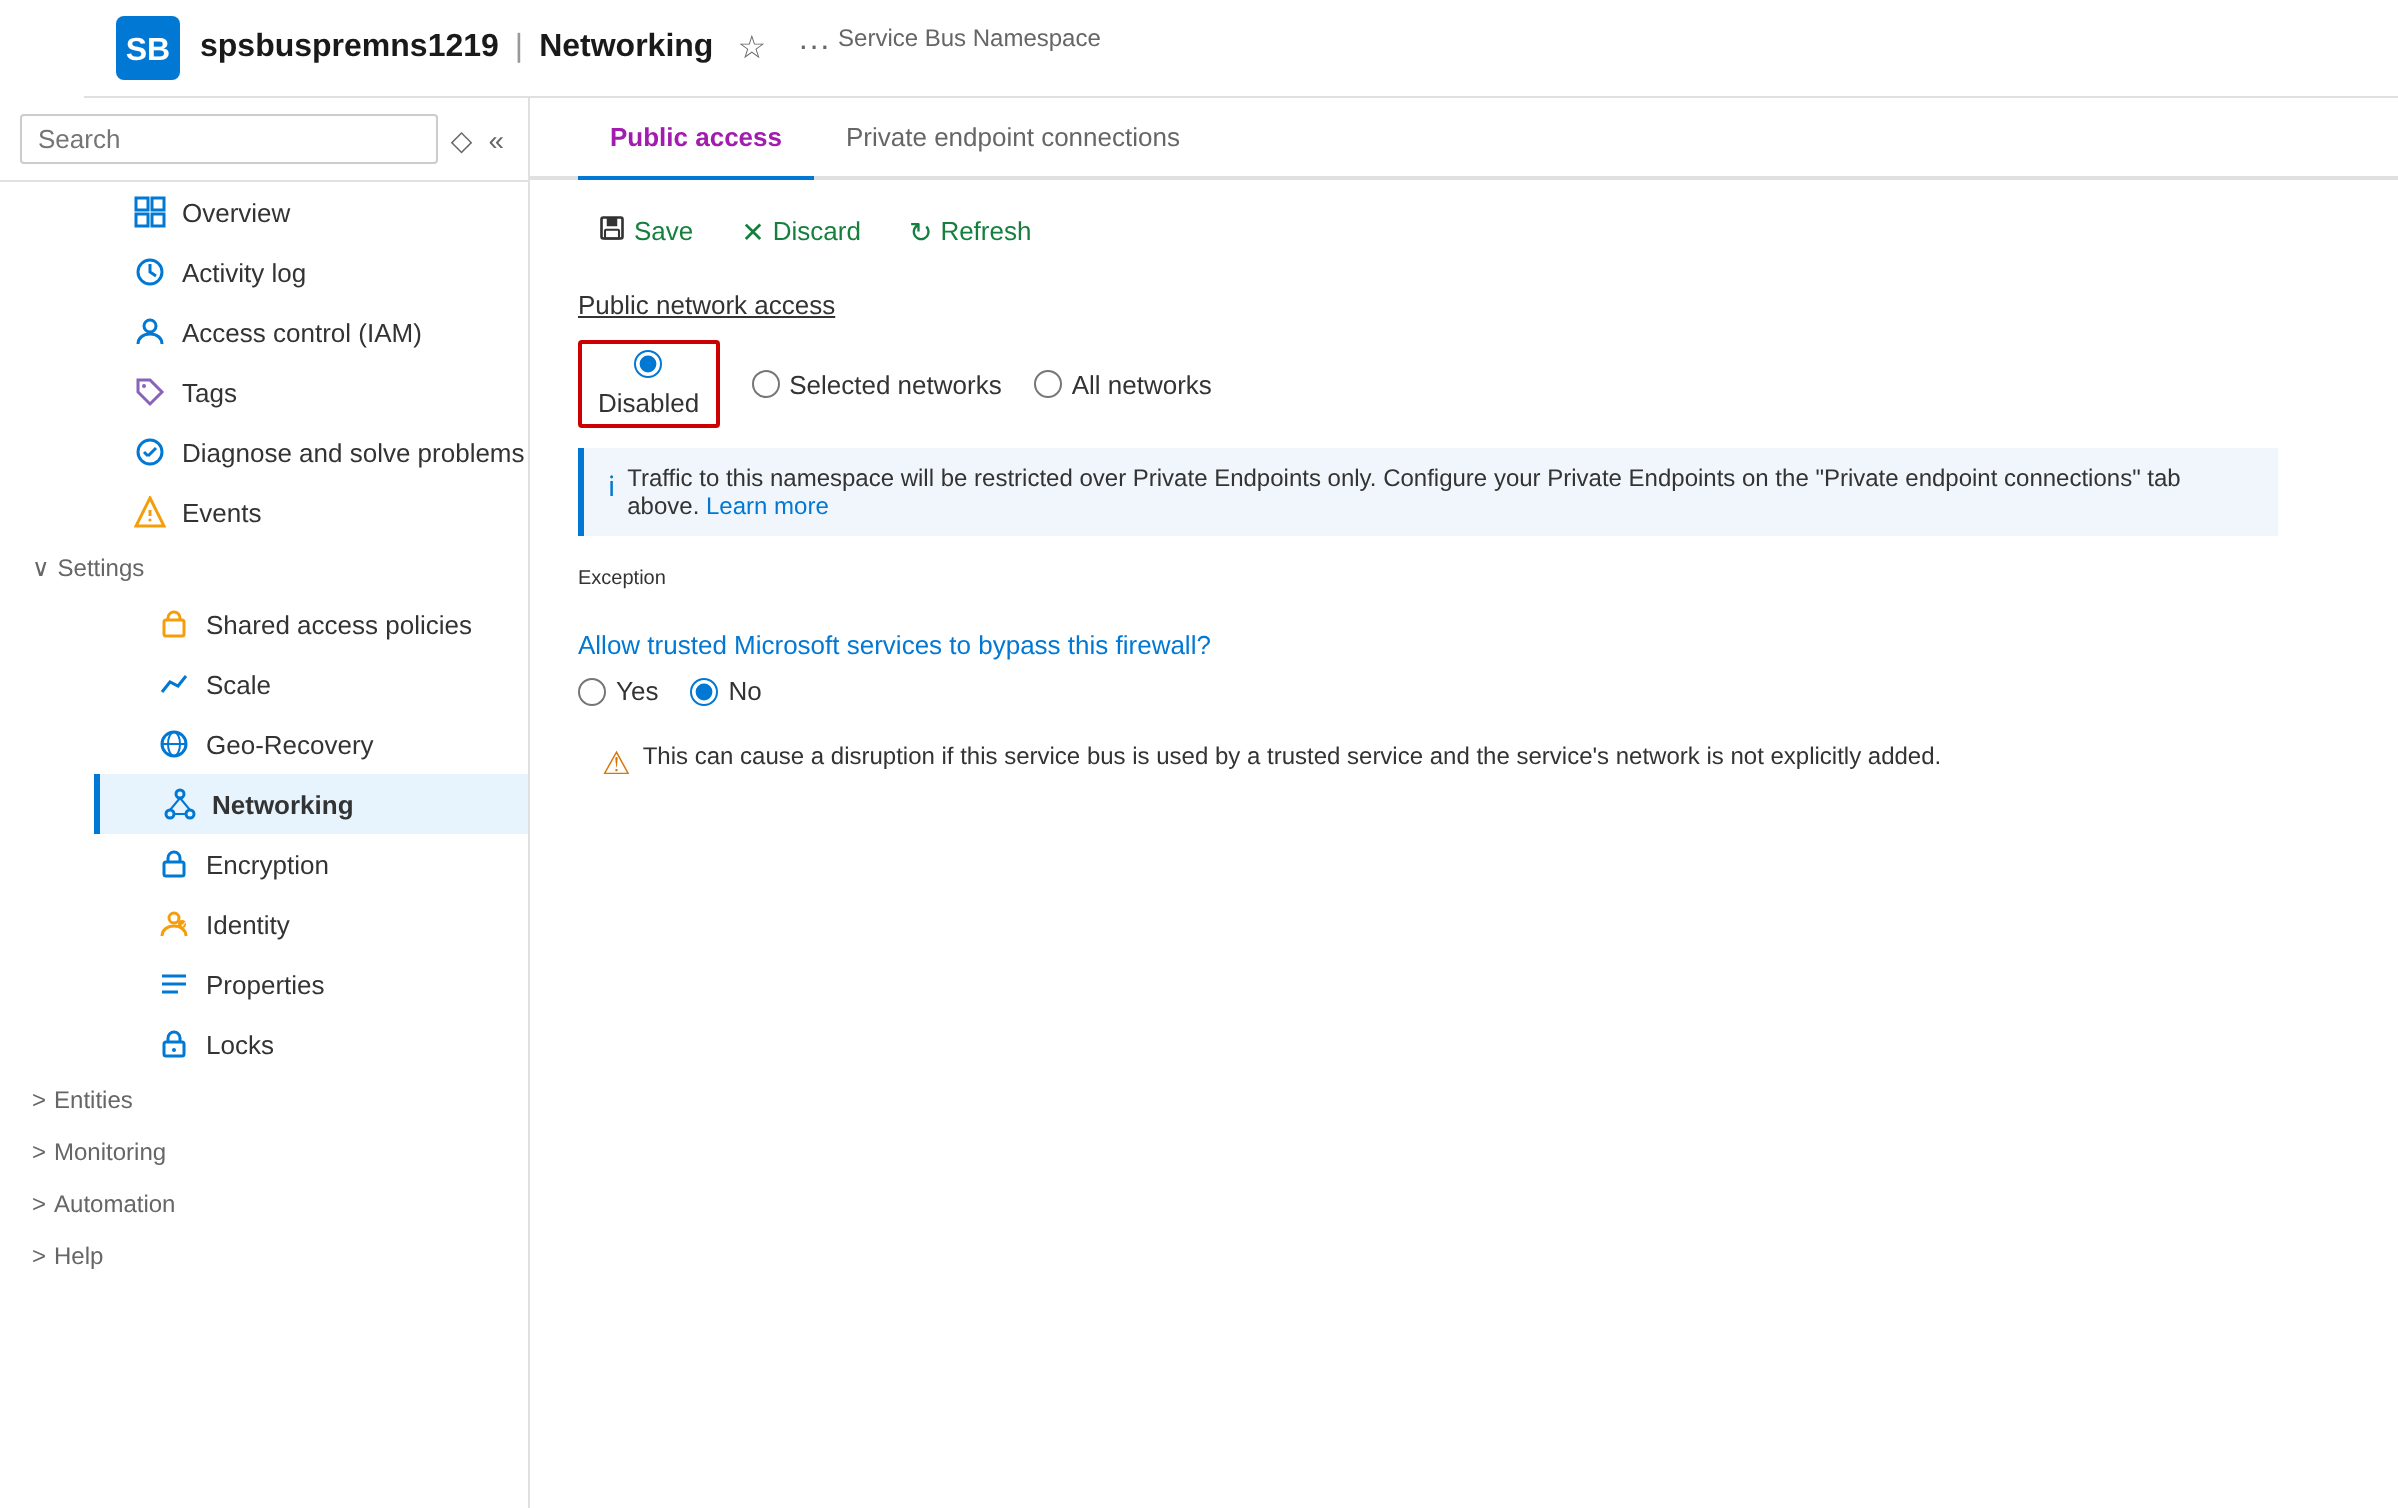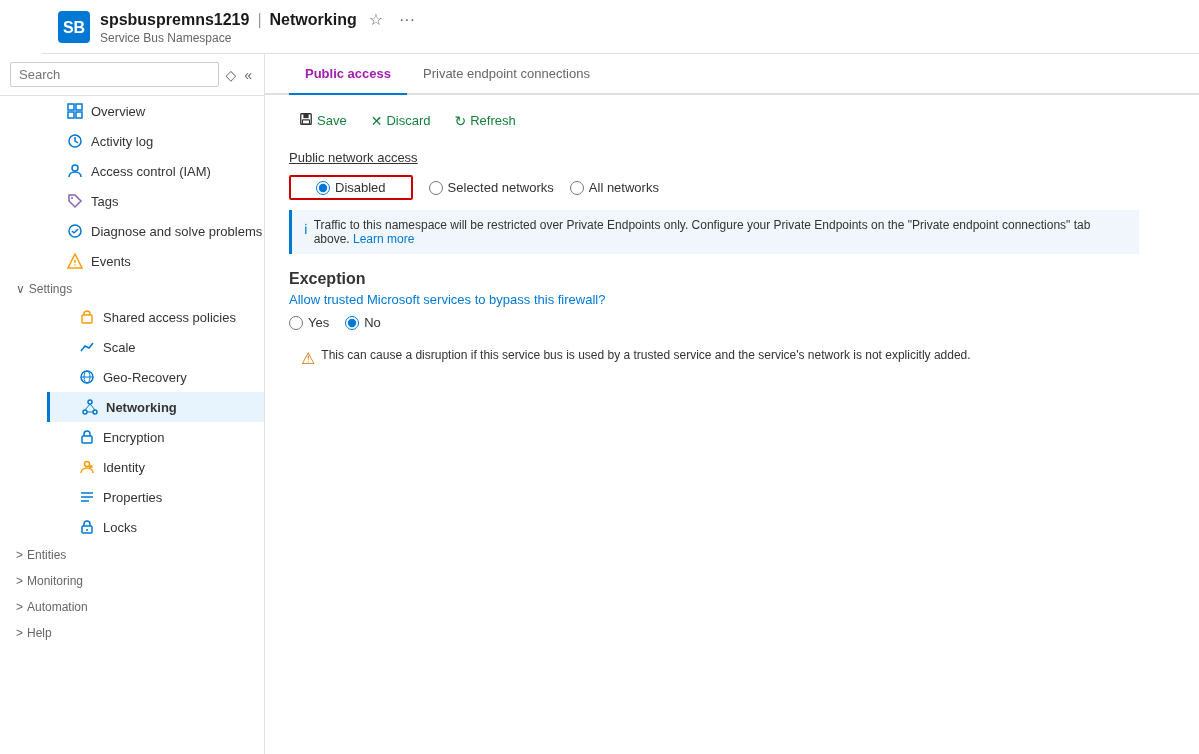--- a/index.html
+++ b/index.html
@@ -1,20 +1,20 @@
 <!DOCTYPE html>
 <html><head>
   <meta charset="utf-8">
   <style>
     * { box-sizing: border-box; margin: 0; padding: 0; }
     body { font-family: 'Segoe UI', Arial, sans-serif; font-size: 13px; color: #333; background: #fff; display: flex; flex-direction: column; height: 100vh; overflow: hidden; }
 
     
     .header { display: flex; align-items: center; padding: 8px 16px; border-bottom: 1px solid #e0e0e0; background: #fff; gap: 10px; margin-left: 42px; }
-    .header-title-block { display: flex; flex-direction: column; }
+    .header-title-block { display: flex; }
     .header-title { font-size: 16px; font-weight: 600; color: #1a1a1a; display: flex; align-items: center; gap: 8px; }
     .header-subtitle { font-size: 12px; color: #666; }
     .header-title .separator { color: #999; font-weight: 300; }
     .header-icon-btn { background: none; border: none; cursor: pointer; color: #666; font-size: 16px; padding: 2px 4px; }
 
     
     .main-layout { display: flex; flex: 1; overflow: hidden; }
 
     
     .sidebar { width: 265px; min-width: 265px; border-right: 1px solid #e0e0e0; overflow-y: auto; background: #fff; padding-bottom: 20px; }
@@ -47,21 +47,21 @@
     .section-label { font-size: 13px; color: #333; margin-bottom: 10px; font-weight: 500; text-decoration: underline; }
     .radio-group { display: flex; align-items: center; gap: 16px; margin-bottom: 10px; }
     .radio-option { display: flex; align-items: center; gap: 5px; cursor: pointer; }
     .radio-option input[type="radio"] { cursor: pointer; accent-color: #0078d4; width: 14px; height: 14px; }
 
     .info-box { display: flex; align-items: flex-start; gap: 6px; padding: 8px 12px; background: #f0f6fb; border-left: 3px solid #0078d4; margin: 8px 0; font-size: 12px; color: #333; max-width: 850px; }
     .info-icon { color: #0078d4; font-size: 14px; flex-shrink: 0; margin-top: 1px; }
     .info-text a { color: #0078d4; text-decoration: none; }
 
     .exception-section { margin-top: 16px; }
-    .exception-label { font-size: 16px; font-weight: 700; margin-bottom: 4px; }
+    .exception-label { font-size: 10px; font-weight: 400; margin-bottom: 20px; }
     .exception-question { font-size: 13px; color: #0078d4; margin-bottom: 8px; }
     .warning-box { display: flex; align-items: flex-start; gap: 6px; padding: 8px 12px; margin: 8px 0; font-size: 12px; color: #333; max-width: 750px; }
     .warning-icon { color: #d97706; font-size: 16px; flex-shrink: 0; margin-top: 1px; }
 
     
     .icon-overview { color: #0078d4; }
     .icon-activity { color: #0078d4; }
     .icon-iam { color: #0078d4; }
     .icon-tags { color: #8764b8; }
     .icon-diagnose { color: #0078d4; }
@@ -314,21 +314,21 @@
         <span class="btn-icon">↻</span>
         <span>Refresh</span>
       </button>
     </div>
 
     <div class="section">
       <div class="section-label">Public network access</div>
 
       <div class="radio-group">
 
-        <label class="radio-option" style="border: 2px solid #cc0000; padding: 3px 25px; border-radius: 2px;">
+        <label class="radio-option" style="border: 2px solid #cc0000; padding: 3px 8px; border-radius: 2px; flex-direction: column;">
           <input type="radio" name="network-access" checked="" style="">
           <span>Disabled</span>
         </label>
 
         <label class="radio-option">
           <input type="radio" name="network-access" style="">
           <span>Selected networks</span>
         </label>
 
         <label class="radio-option">

